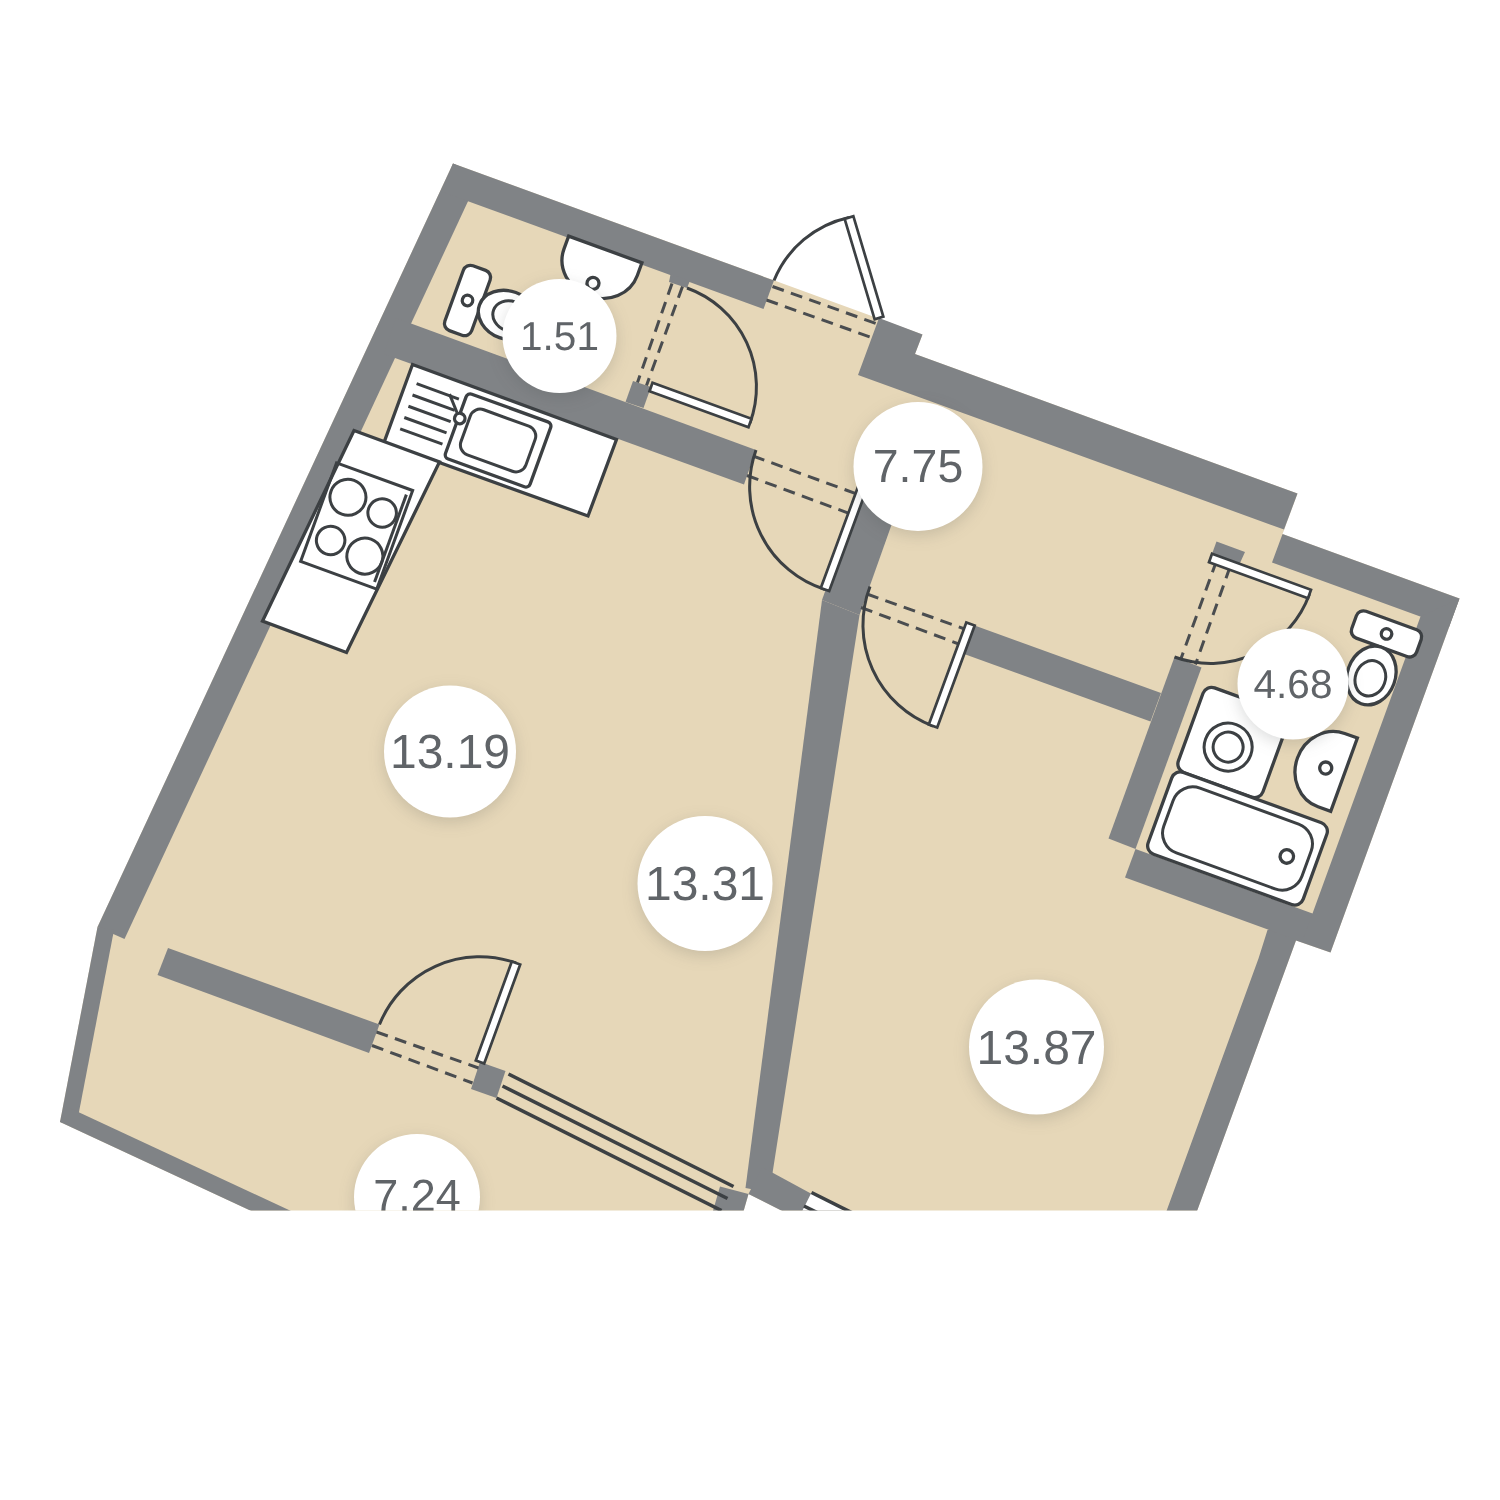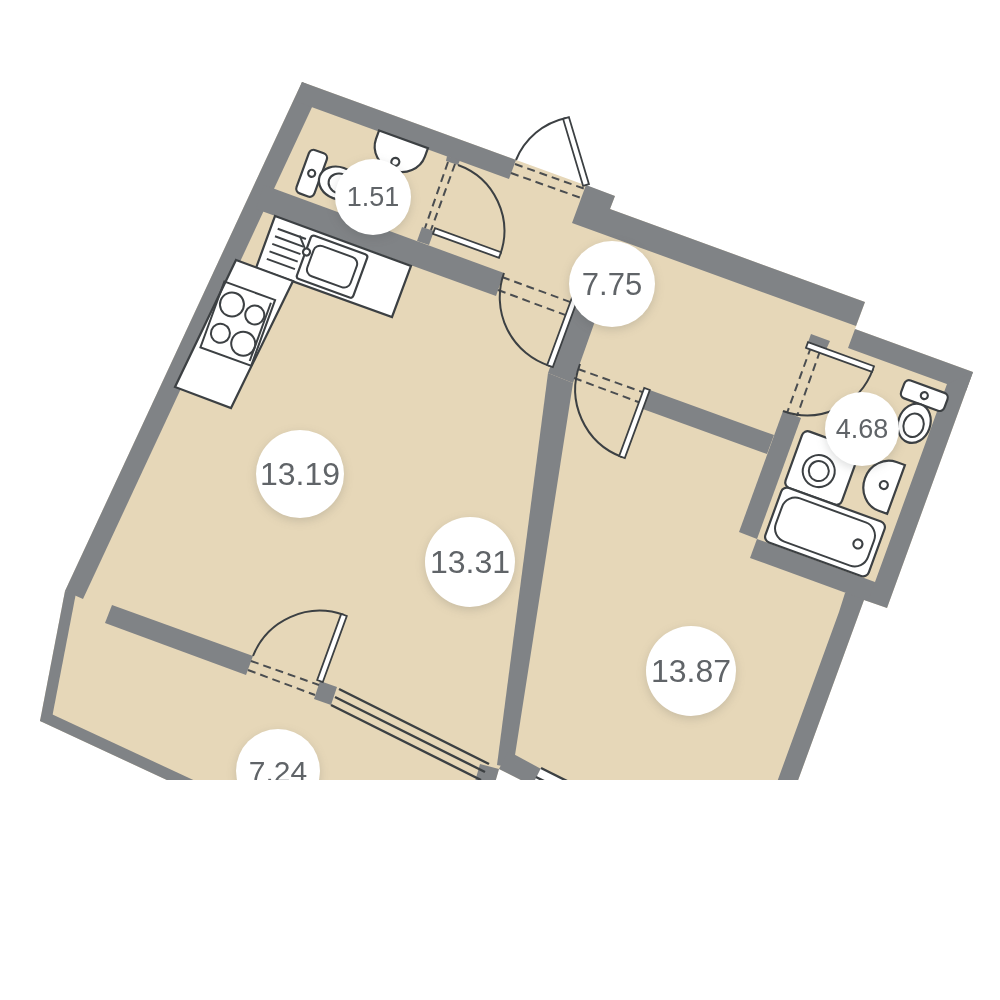--- a/index.html
+++ b/index.html
@@ -1,17 +1,17 @@
 <!DOCTYPE html>
 <html><head>
 <meta charset="utf-8">
 <style>
   html,body{margin:0;padding:0;background:#fff;}
   #stage{position:relative;width:1000px;height:780px;background:var(--bg,#fff);
-         font-family:"Liberation Sans", sans-serif;}
+         font-family:"Liberation Sans", sans-serif;margin-top:27px;}
   svg{display:block;}
   .wall{fill:var(--wall,#808386);stroke:none;}
   .floor{fill:var(--floor,#e6d7b8);}
   .fix{fill:#ffffff;stroke:var(--line,#3c4043);stroke-width:2.2;}
   .fixline{fill:none;stroke:var(--line,#3c4043);stroke-width:2;}
   .arc{fill:none;stroke:var(--line,#3c4043);stroke-width:2;}
   .leaf{fill:#ffffff;stroke:var(--line,#3c4043);stroke-width:1.8;}
   .dash{fill:none;stroke:var(--dash,#4a4d50);stroke-width:2;stroke-dasharray:8 5;}
   .winline{fill:none;stroke:var(--line,#3c4043);stroke-width:2.4;}
   .labelc{fill:var(--labelbg,#ffffff);}

